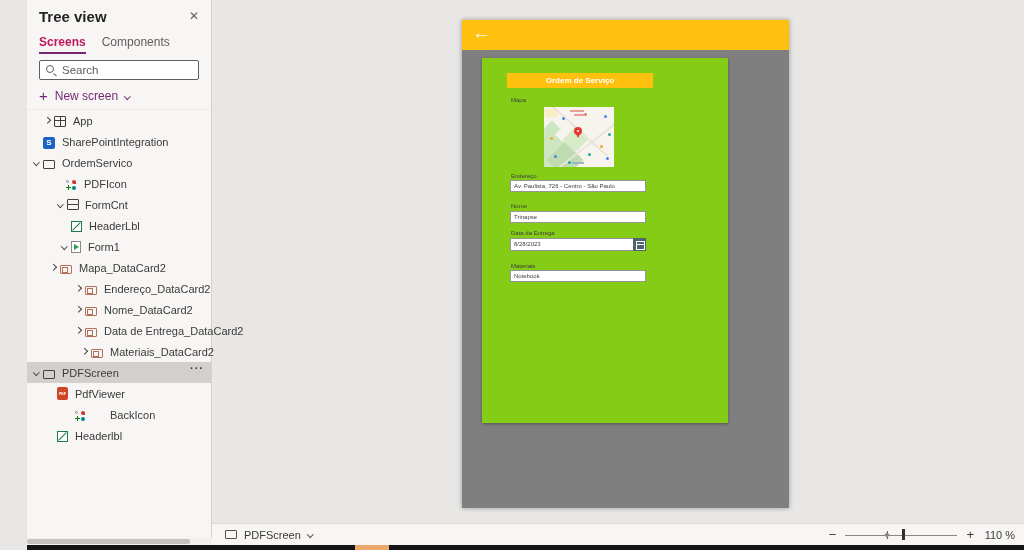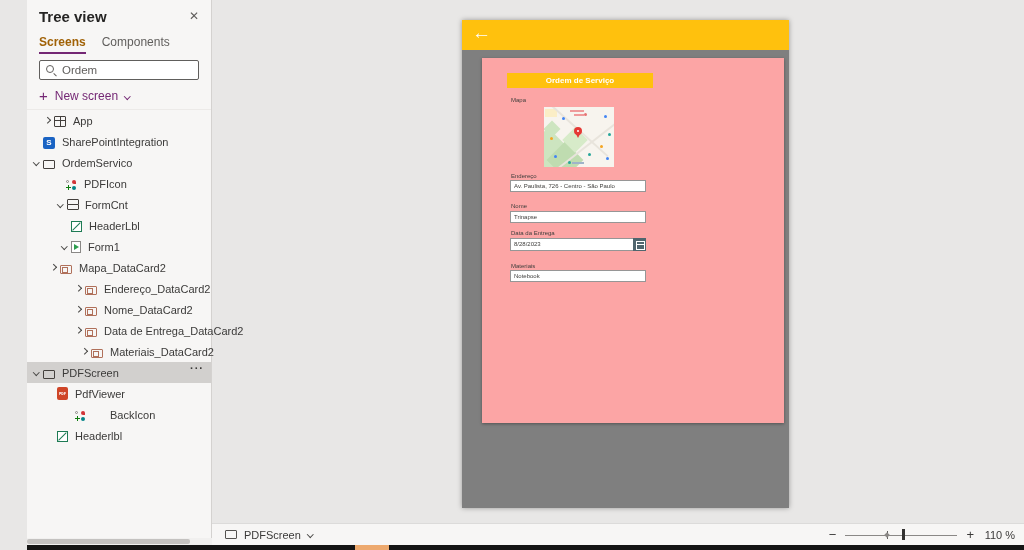--- a/index.html
+++ b/index.html
@@ -8,21 +8,21 @@
   #root { position:relative; width:1024px; height:550px; overflow:hidden;margin-left:27px; }
 
   
   #tree-panel { position:absolute; left:0; top:0; width:185px; height:545px;
     background:#f7f6f5; border-right:1px solid #d4d2d0; z-index:5; }
   .panel-header { position:relative; padding:8px 12px 0; }
   .panel-title { font-size:15px; font-weight:bold; color:#252423; }
   .close-x { position:absolute; right:12px; top:9px; font-size:12px; color:#605e5c; cursor:pointer; }
   .tabs { display:flex; gap:16px; padding:0 12px; margin-top:9px; }
   .tab { position:relative; font-size:12px; color:#605e5c; padding-bottom:5px; cursor:pointer; }
-  .tab.active { color:#a16207; font-weight:bold; }
+  .tab.active { color:#be185d; font-weight:bold; }
   .tab.active::after { content:""; position:absolute; left:0; right:0; bottom:0; height:2px; background:#742774; }
   .search-box { display:flex; align-items:center; margin:6px 12px 0; height:20px;
     background:#fff; border:1px solid #605e5c; border-radius:2px; padding:0 5px; }
   .search-icon { position:relative; width:12px; height:12px; margin-right:5px; flex:none; }
   .search-icon::before { content:""; position:absolute; left:1px; top:1px; width:6px; height:6px;
     border:1.2px solid #605e5c; border-radius:50%; }
   .search-icon::after { content:""; position:absolute; left:8.5px; top:8.5px; width:4px; height:1.4px;
     background:#605e5c; transform:rotate(45deg); transform-origin:0 0; }
   .search-ph { font-size:11.5px; color:#605e5c; }
   .new-screen { display:flex; align-items:center; gap:7px; margin:9px 12px 6px; color:#742774; font-size:12px; cursor:pointer; }
@@ -79,21 +79,21 @@
   #hscroll .thumb-h { width:163px; height:5px; margin-top:1px; background:#c4c2c0; border-radius:2px; }
   #taskbar { position:absolute; left:0; top:545px; width:1024px; height:5px; background:#141414; }
   #taskbar .task-accent { position:absolute; left:328px; top:0; width:34px; height:5px; background:#eda96e; }
 
   
   #canvas { position:absolute; left:185px; top:0; width:839px; height:523px; background:#e8e7e6; }
   #phone { position:absolute; left:250px; top:20px; width:327px; height:488px; background:#7f7f7f;
     box-shadow:0 0 5px rgba(0,0,0,.35); }
   #phone-header { position:absolute; left:0; top:0; width:100%; height:30px; background:#ffc10d; }
   .back-arrow { position:absolute; left:10px; top:2px; color:#fff; font-size:19px; font-weight:bold; cursor:pointer; }
-  #page { position:absolute; left:20px; top:38px; width:302px; height:365px; background:#fca5a5;
+  #page { position:absolute; left:20px; top:38px; width:246px; height:365px; background:#84cc16;
     box-shadow:0 1px 3px rgba(0,0,0,.35); }
   #banner { position:absolute; left:25px; top:15px; width:146px; height:15px; background:#ffc10d;
     color:#fff; font-size:8px; font-weight:bold; text-align:center; line-height:15px; }
   .f-label { position:absolute; left:29px; font-size:6px; color:#3f3e3c; }
   .f-input { position:absolute; left:28px; width:136px; height:12px; background:#fff;
     border:1px solid #969696; font-size:6px; color:#3f3e3c; line-height:11px; padding-left:3px; }
   .cal-btn { position:absolute; right:-1px; top:-1px; width:13px; height:13px; background:#50666e; cursor:pointer; }
   .cal-btn::before { content:""; position:absolute; left:3px; top:3px; width:7px; height:7px; border:1px solid #fff; }
   .cal-btn::after { content:""; position:absolute; left:3px; top:5.5px; width:9px; height:1px; background:#fff; }
 
@@ -136,21 +136,21 @@
     <div class="panel-header">
       <span class="panel-title">Tree view</span>
       <span class="close-x">✕</span>
     </div>
     <div class="tabs">
       <span class="tab active">Screens</span>
       <span class="tab">Components</span>
     </div>
     <div class="search-box">
       <span class="search-icon"></span>
-      <span class="search-ph">Ordem</span>
+      <span class="search-ph">Search</span>
     </div>
     <div class="new-screen">
       <span class="ns-plus">+</span>
       <span>New screen</span>
       <span class="chev down purple"></span>
     </div>
     <div id="tree-list">
         <div class="trow" style="padding-left: 14px;">
           <span class="chevslot">
             <i class="chev"></i>

